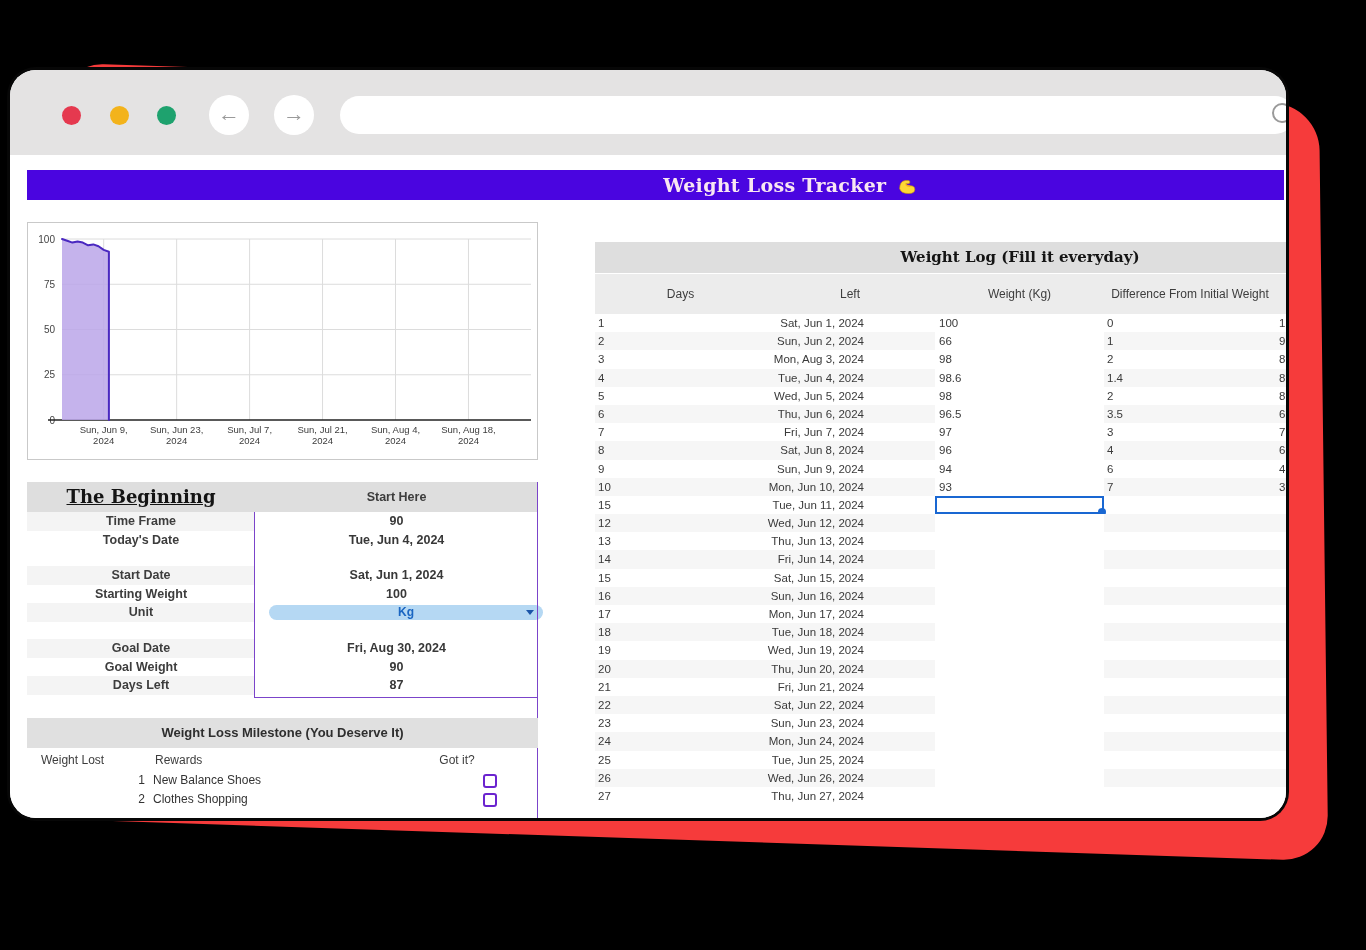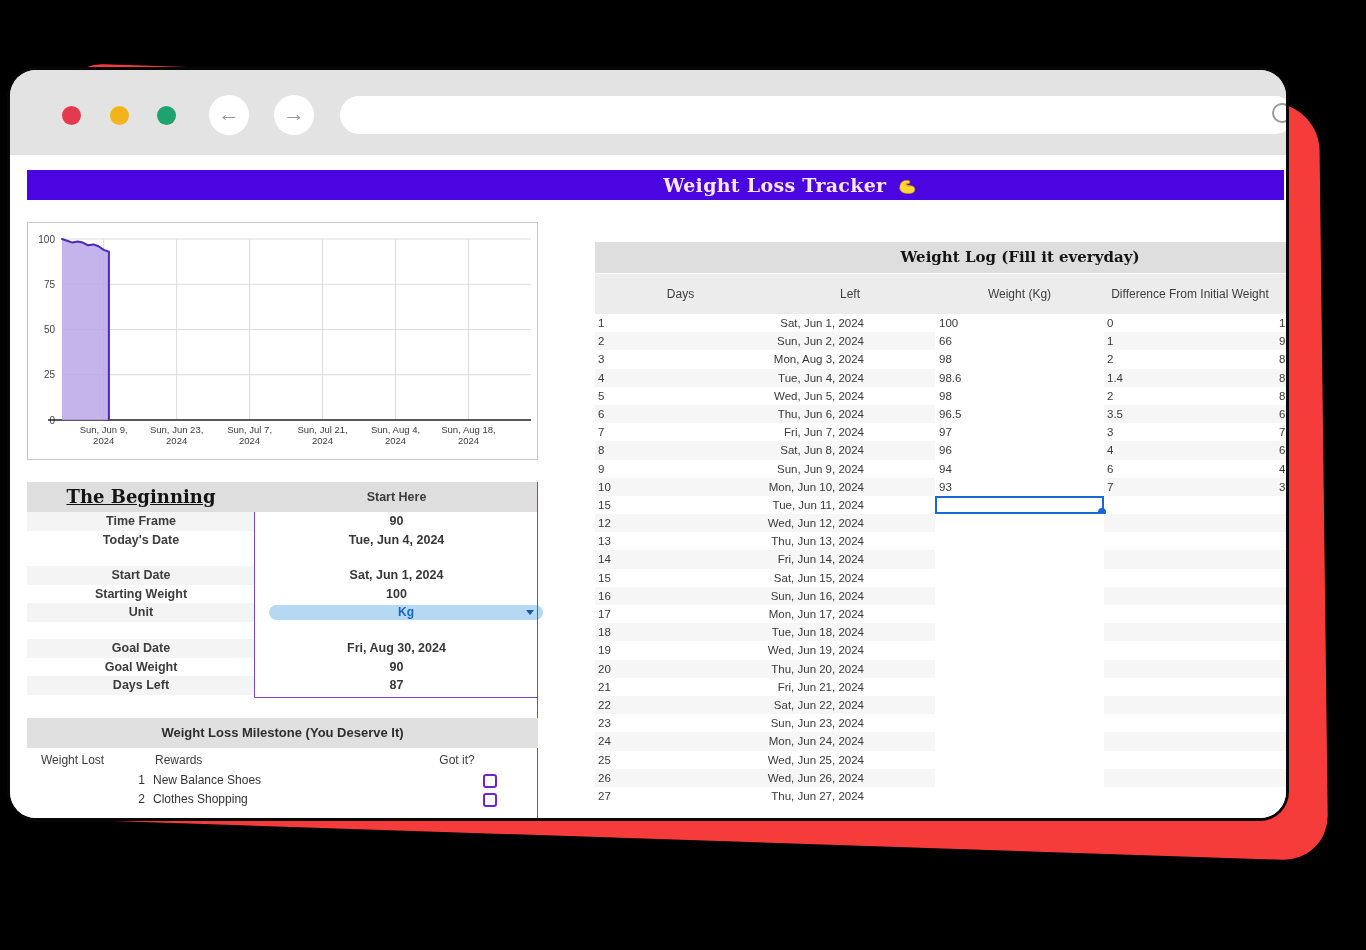--- a/index.html
+++ b/index.html
@@ -420,21 +420,21 @@
   </div>
           <div class="log-row stripe">
     <div class="lc c-day">24</div>
     <div class="lc c-date">Mon, Jun 24, 2024</div>
     <div class="lc c-weight"></div>
     <div class="lc c-diff"></div>
     <div class="lc c-left"></div>
   </div>
           <div class="log-row">
     <div class="lc c-day">25</div>
-    <div class="lc c-date">Wed, Jun 25, 2024</div>
+    <div class="lc c-date">Tue, Jun 25, 2024</div>
     <div class="lc c-weight"></div>
     <div class="lc c-diff"></div>
     <div class="lc c-left"></div>
   </div>
           <div class="log-row stripe">
     <div class="lc c-day">26</div>
     <div class="lc c-date">Wed, Jun 26, 2024</div>
     <div class="lc c-weight"></div>
     <div class="lc c-diff"></div>
     <div class="lc c-left"></div>

